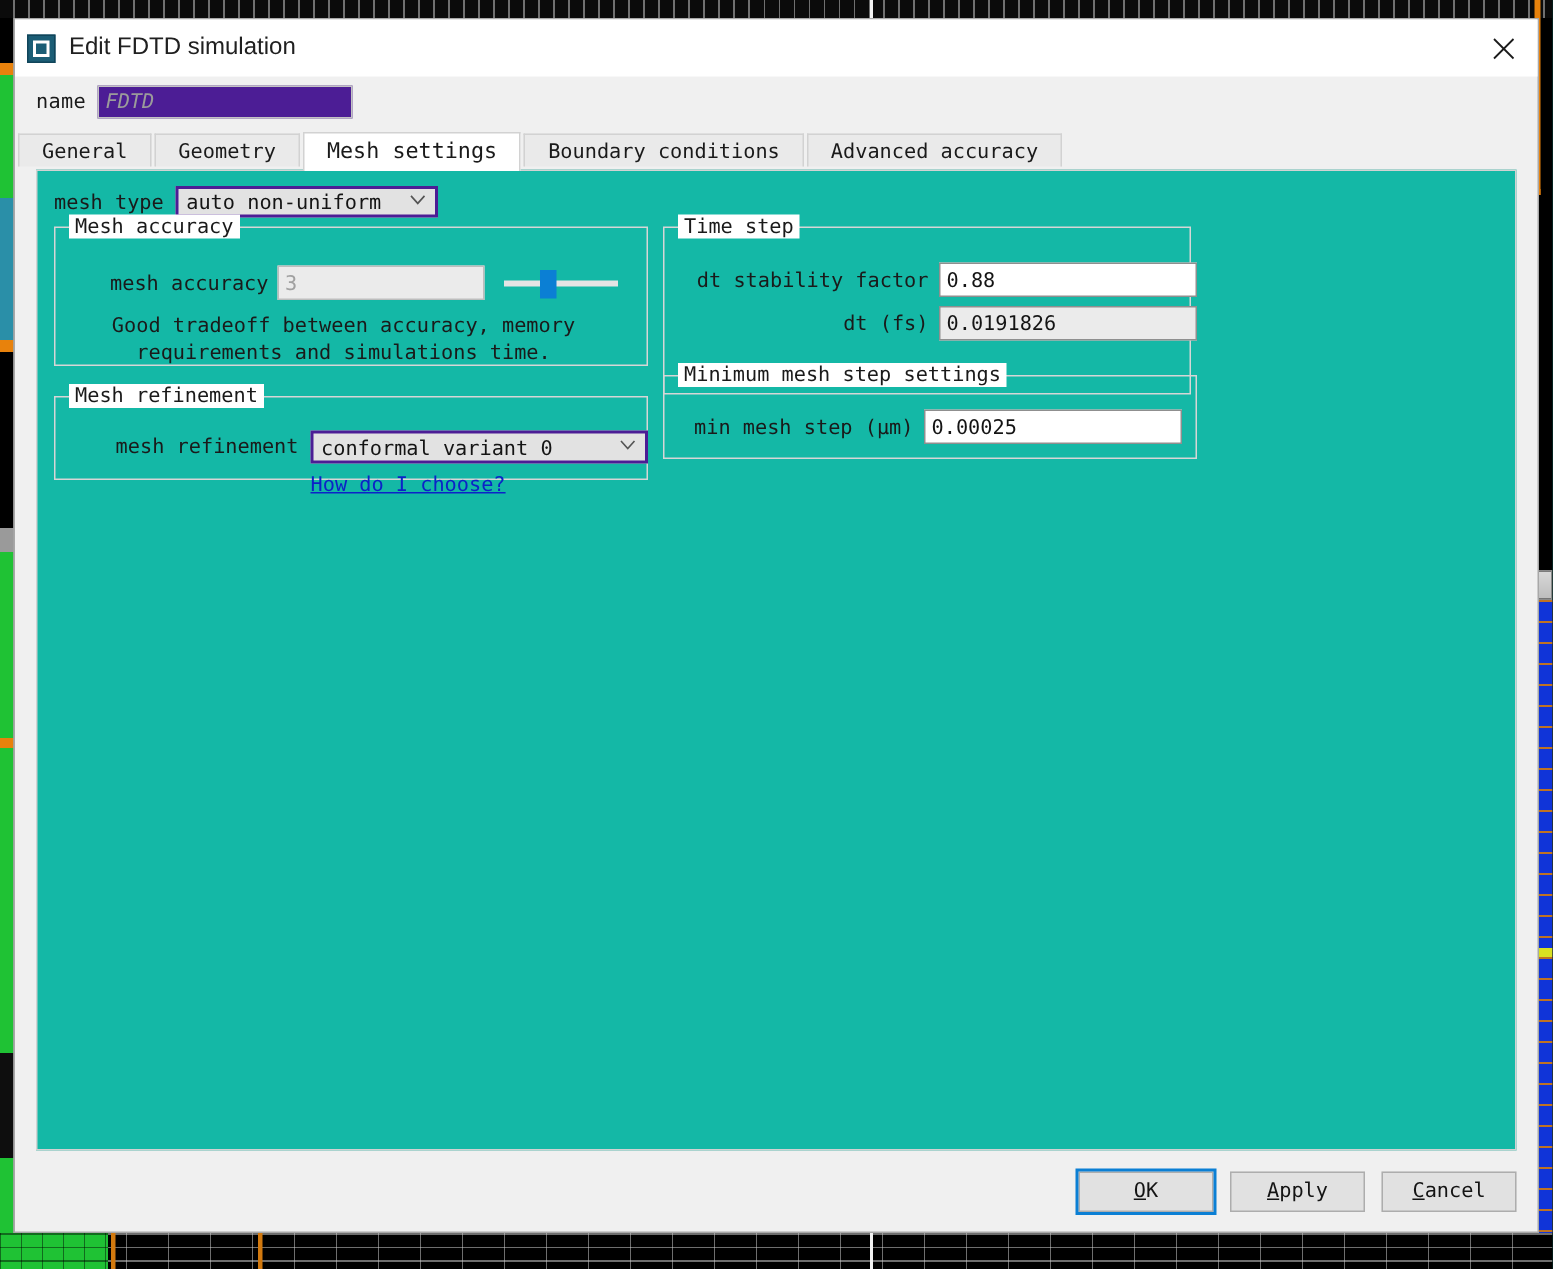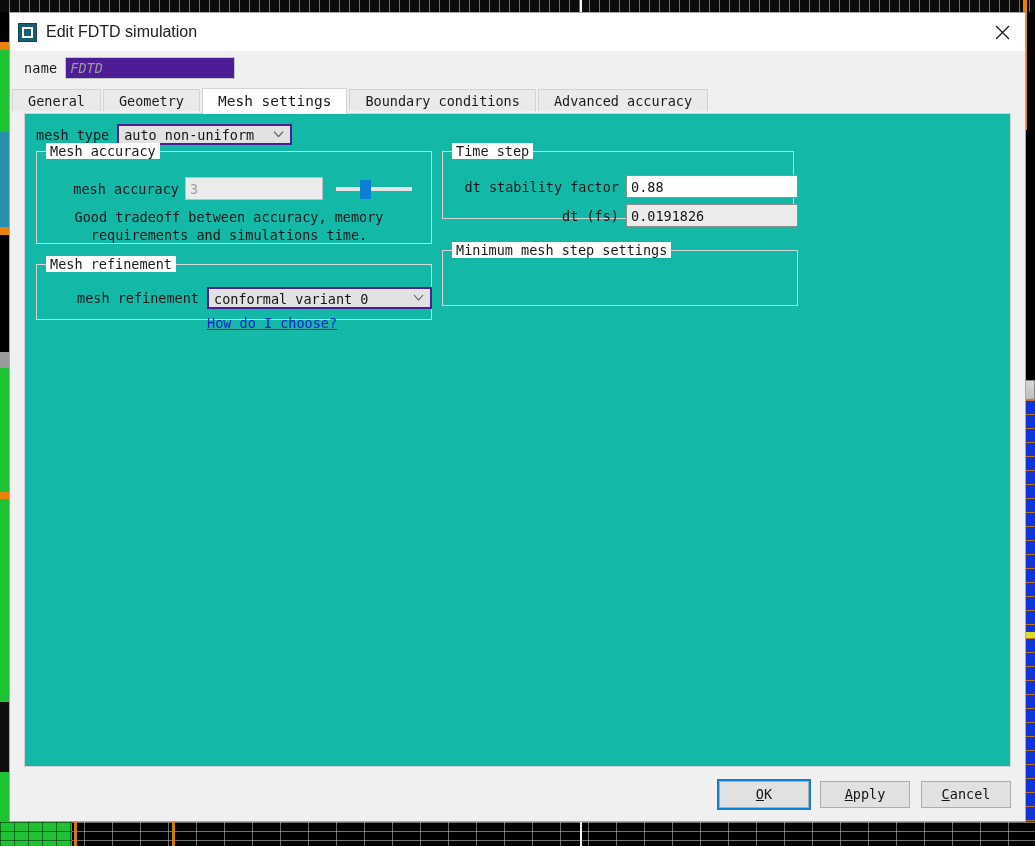--- a/index.html
+++ b/index.html
@@ -301,21 +301,21 @@
     position: absolute;
     top: -9px; left: 9px;
     background: #ffffff;
     padding: 0 4px;
     font-size: 13.5px;
     color: #1a1a1a;
     white-space: nowrap;
   }
   #group-mesh-accuracy  { left: 11px;  top: 37px;  width: 396px; height: 93px; }
   #group-mesh-refine    { left: 11px;  top: 130px; width: 396px; height: 56px; margin-top: 20px; }
-  #group-time-step      { left: 417px; top: 37px;  width: 352px; height: 68px; }
+  #group-time-step      { left: 417px; top: 37px;  width: 352px; height: 112px; }
   #group-min-mesh       { left: 417px; top: 136px; width: 356px; height: 56px; }
 
   .field-row {
     display: flex;
     align-items: center;
     position: absolute;
   }
   .field-label {
     font-size: 13.5px;
     color: #1a1a1a;
@@ -567,20 +567,24 @@
 
       <div class="field-row" id="dt-fs-row">
         <div class="field-label">dt (fs)</div>
         <input class="textinput readonly" id="dt-fs-input" type="text" readonly="" value="0.0191826" style="">
       </div>
     </div>
 
     <div class="groupbox" id="group-min-mesh">
       <div class="legend">Minimum mesh step settings</div>
 
+      <div class="field-row" id="min-mesh-row">
+        <div class="field-label">min mesh step (μm)</div>
+        <input class="textinput" id="min-mesh-input" type="text" value="0.00025" style="">
+      </div>
     </div>
 
   </div>
 
   <div class="buttonbar">
     <div class="dlgbutton default">
         <span class="mnem">O</span>
         <span>K</span>
       </div>
     <div class="dlgbutton">

